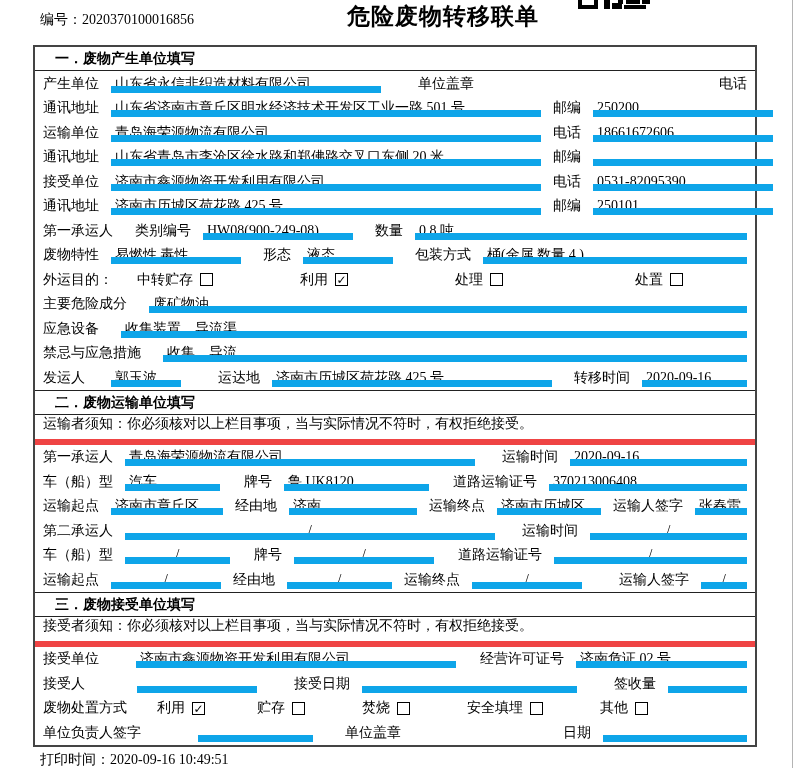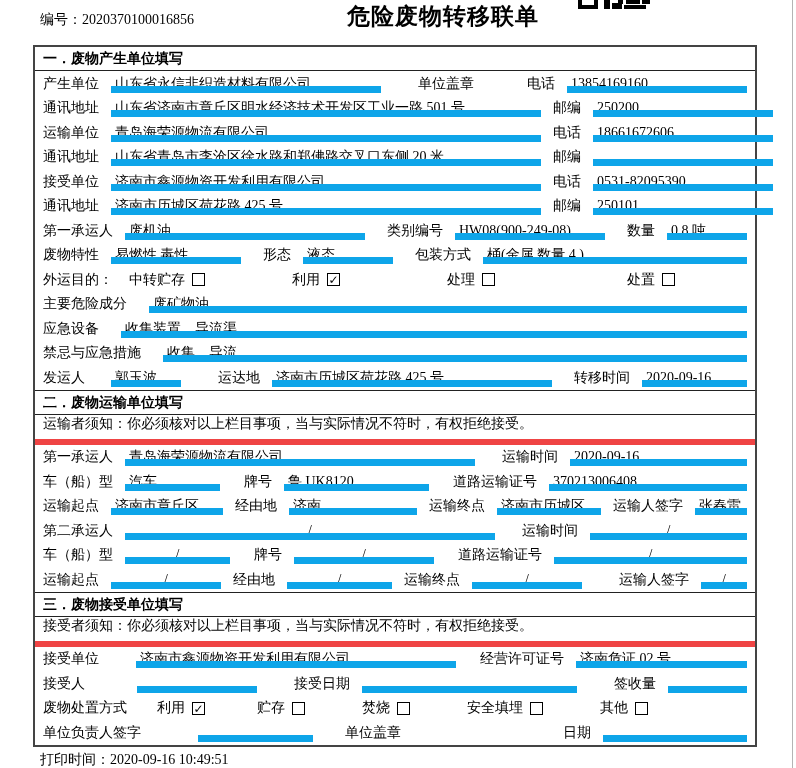--- a/index.html
+++ b/index.html
@@ -7,21 +7,21 @@
   .stage{position:relative;width:796px;height:768px;background:#ffffff;}
   .serial{position:absolute;left:40px;top:11px;font-size:14px;white-space:nowrap;}
   .doc-title{position:absolute;left:calc(50% + 45px);top:1px;transform:translateX(-50%);
     font-family:"Liberation Sans","DejaVu Sans",sans-serif;font-weight:bold;font-size:23px;
     letter-spacing:1px;white-space:nowrap;}
   .qr-frag{position:absolute;left:578px;top:0;}
   .page-edge{position:absolute;right:3px;top:0;bottom:0;width:1px;background:#b4b4b4;}
   .form-table{position:absolute;left:33px;top:45px;width:720px;border:2px solid #444;background:#fff;}
   .section{border-top:1px solid #222;}
   .section:first-child{border-top:none;}
-  .sec-header{height:23px;line-height:23px;padding-left:8px;border-bottom:1px solid #222;
+  .sec-header{height:23px;line-height:23px;padding-left:20px;border-bottom:1px solid #222;
     font-family:"Liberation Sans","DejaVu Sans",sans-serif;font-weight:bold;font-size:14px;}
   .row{display:flex;align-items:flex-end;height:24.5px;padding:0 8px 3px 8px;box-sizing:border-box;
     font-size:14px;white-space:nowrap;}
   .row.notice{height:30px;border-bottom:6px solid #ef4444;padding-bottom:6px;}
   .row>*{margin-right:12px;flex:0 0 auto;}
   .row>*:last-child{margin-right:0;}
   .lbl{line-height:18px;}
   .val{border-bottom:7px solid #0ea5e9;height:18px;line-height:18px;padding:0 4px;
     overflow:hidden;box-sizing:border-box;}
   .val.grow{flex:1 1 auto;}
@@ -54,21 +54,20 @@
   </svg>
 
   <div class="form-table">
       <div class="section">
         <div class="sec-header">一．废物产生单位填写</div>
         <div class="row">
           <span class="lbl">产生单位</span>
           <span class="val" style="width: 270px;">山东省永信非织造材料有限公司</span>
           <span class="lbl" style="margin-left: 25px;">单位盖章</span>
           <span class="lbl push">电话</span>
-          <span class="val" style="width: 180px;">13854169160</span>
         </div>
         <div class="row">
           <span class="lbl">通讯地址</span>
           <span class="val" style="width: 430px;">山东省济南市章丘区明水经济技术开发区工业一路 501 号</span>
           <span class="lbl push">邮编</span>
           <span class="val" style="width: 180px;">250200</span>
         </div>
         <div class="row">
           <span class="lbl">运输单位</span>
           <span class="val" style="width: 430px;">青岛海荣源物流有限公司</span>
@@ -88,37 +87,36 @@
           <span class="val" style="width: 180px;">0531-82095390</span>
         </div>
         <div class="row">
           <span class="lbl">通讯地址</span>
           <span class="val" style="width: 430px;">济南市历城区荷花路 425 号</span>
           <span class="lbl push">邮编</span>
           <span class="val" style="width: 180px;">250101</span>
         </div>
         <div class="row">
           <span class="lbl">第一承运人</span>
-          <span class="val" style="width: 240px;">废机油</span>
           <span class="lbl" style="margin-left: 10px;">类别编号</span>
           <span class="val" style="width: 150px;">HW08(900-249-08)</span>
           <span class="lbl" style="margin-left: 10px;">数量</span>
           <span class="val grow">0.8 吨</span>
         </div>
         <div class="row">
           <span class="lbl">废物特性</span>
           <span class="val" style="width: 130px;">易燃性,毒性</span>
           <span class="lbl" style="margin-left: 10px;">形态</span>
           <span class="val" style="width: 90px;">液态</span>
           <span class="lbl" style="margin-left: 10px;">包装方式</span>
           <span class="val grow">桶(金属,数量 4 )</span>
         </div>
         <div class="row">
           <span class="lbl">外运目的：</span>
-          <span class="chk" style="margin-left: 4px; text-align: right;">
+          <span class="chk" style="margin-left: 12px; text-align: right;">
             <span>中转贮存</span>
             <span class="box"></span>
           </span>
           <span class="chk" style="margin-left: 75px;">
             <span>利用</span>
             <span class="box">✓</span>
           </span>
           <span class="chk" style="margin-left: 95px;">
             <span>处理</span>
             <span class="box"></span>

